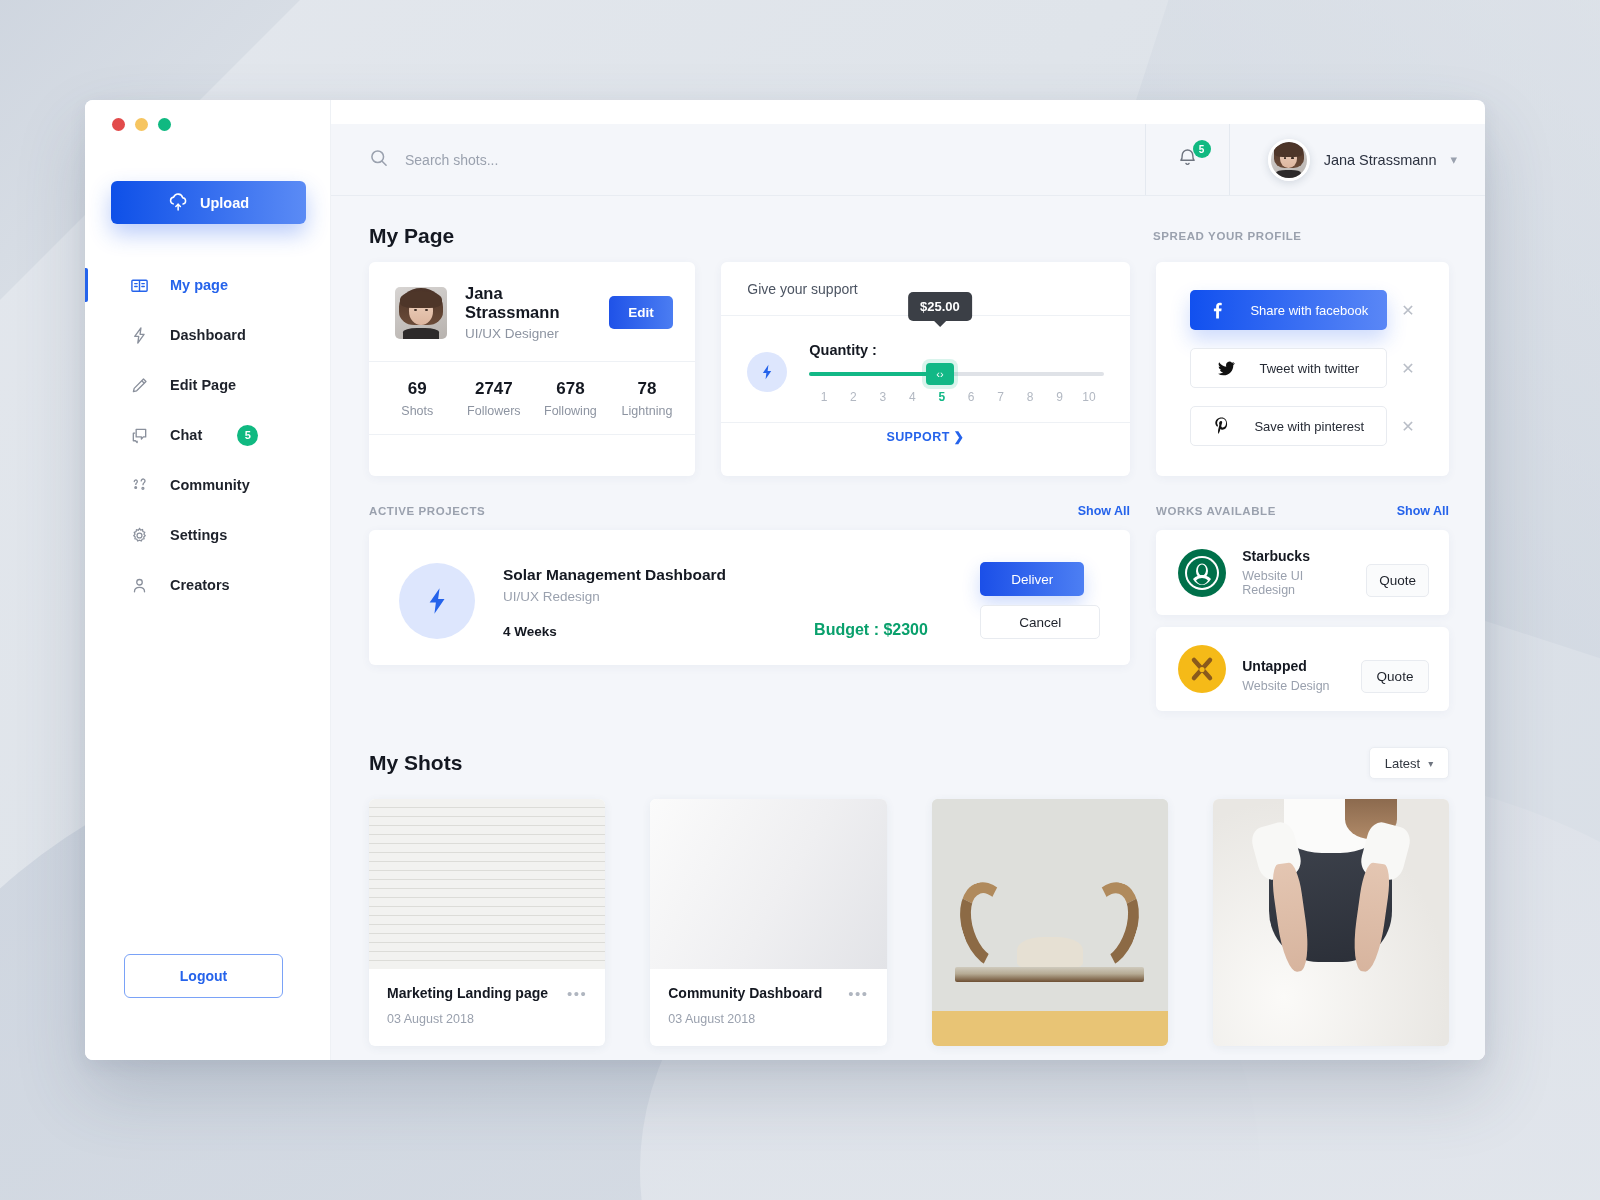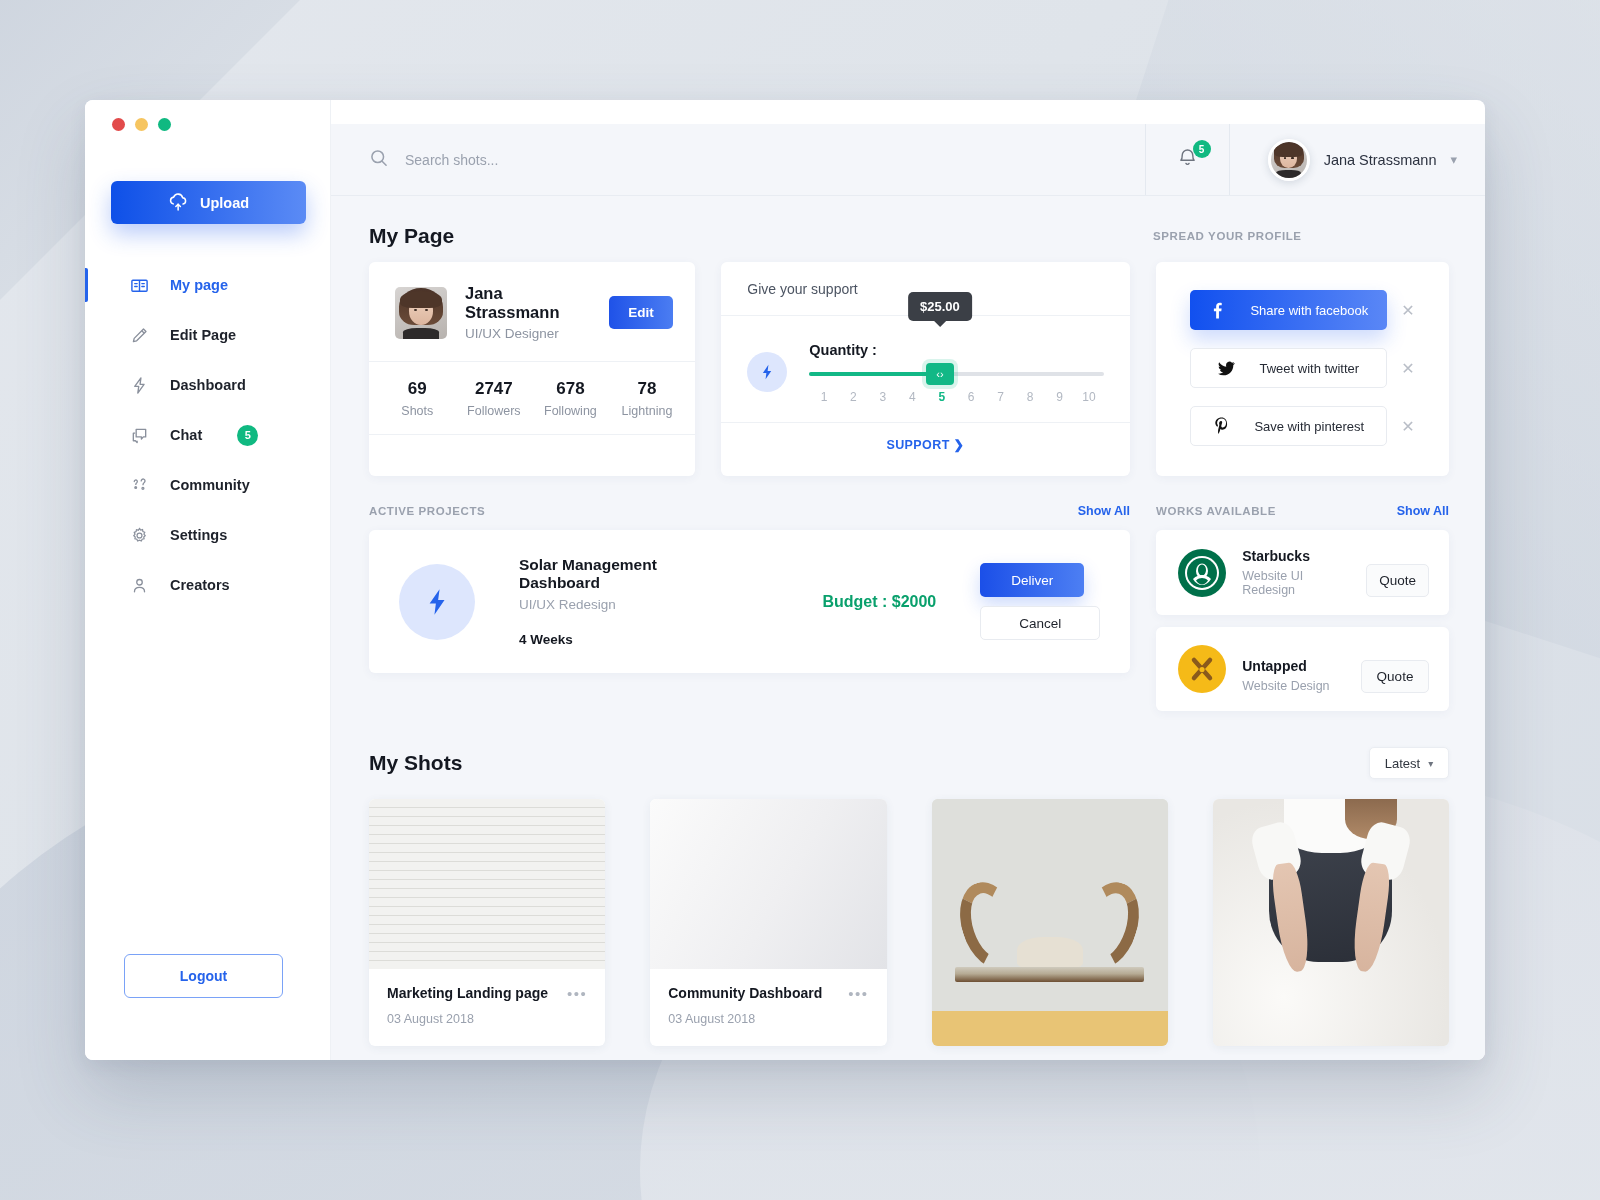--- a/index.html
+++ b/index.html
@@ -171,40 +171,40 @@
     background: #3b3f46; color: #fff; font-size: 13px; font-weight: bold;
     padding: 7px 12px; border-radius: 5px; white-space: nowrap;
   }
   .tooltip::after {
     content: ""; position: absolute; left: 50%; bottom: -6px; transform: translateX(-50%);
     border-left: 7px solid transparent; border-right: 7px solid transparent; border-top: 7px solid #3b3f46;
   }
   .ticks { display: flex; margin-top: 14px; }
   .tick { flex: 1; text-align: center; font-size: 12px; color: #b2b8c2; }
   .tick.on { color: #12b886; font-weight: bold; }
-  .support-foot { border-top: 1px solid #eef1f5; text-align: center; padding: 12px 0 17px; }
+  .support-foot { border-top: 1px solid #eef1f5; text-align: center; padding: 4px 0 17px; }
   .support-link { font-size: 12.5px; color: #2563eb; font-weight: bold; letter-spacing:.4px; cursor: pointer; }
 
   
   .spread-card { padding: 28px 34px 30px; }
   .share-row { display: flex; align-items: center; gap: 14px; margin-bottom: 18px; }
   .share-btn {
     flex: 1; height: 40px; border-radius: 5px; border: 1px solid #e8ebf0; background: #fff;
     display: flex; align-items: center; justify-content: center; gap: 24px;
     font-size: 13px; color: #262b35; cursor: pointer; position: relative;
   }
   .share-btn.fb {
     background: linear-gradient(90deg, #1150ef 0%, #5a87f6 100%);
     color: #fff; border: none; box-shadow: 0 10px 20px rgba(30,90,240,.22);
   }
   .share-ico { width: 18px; display: flex; align-items: center; justify-content: center; }
   .x-btn { color: #b9bec7; font-size: 16px; cursor: pointer; width: 14px; text-align:center; }
 
   
-  .proj-card { display: flex; align-items: center; padding: 26px 30px; gap: 44px; min-height: 135px; }
+  .proj-card { display: flex; align-items: flex-end; padding: 26px 30px; gap: 28px; min-height: 135px; }
   .proj-circle { width: 76px; height: 76px; border-radius: 50%; background: #dde6fd; display: flex; align-items: center; justify-content: center; flex:0 0 76px; }
   .proj-title { font-size: 15.5px; font-weight: bold; color: #141821; }
   .proj-sub { font-size: 13.5px; color: #9aa1ae; margin-top: 5px; }
   .proj-weeks { font-size: 13.5px; font-weight: bold; color: #141821; margin-top: 20px; }
   .proj-budget { font-size: 16px; font-weight: bold; color: #09a06c; margin-left: 60px; white-space: nowrap; }
   .proj-actions { margin-left: auto; display: flex; flex-direction: column; gap: 9px; }
   .deliver-btn {
     width: 104px; height: 34px; border-radius: 5px; border: none;
     background: linear-gradient(90deg, #1b4fe8 0%, #4d7ff3 100%);
     color: #fff; font-size: 13.5px; cursor: pointer;
@@ -329,34 +329,34 @@
               <path d="M10 4.5v11.5"></path>
             <path d="M5 8h2.5M5 11h2.5M12.5 8H15M12.5 11H15" stroke-linecap="round"></path>
           </svg>
         </span>
         <span class="nav-label">My page</span>
       </div>
 
       <div class="nav-item">
         <span class="nav-ico">
           <svg width="19" height="19" viewBox="0 0 20 20" fill="none" stroke="currentColor" stroke-width="1.4" stroke-linejoin="round">
-            <path d="M14.2 3.2l2.6 2.6L7 15.6 3.6 16.4l.8-3.4z"></path>
-              <path d="M12.4 5l2.6 2.6"></path>
-          </svg>
-        </span>
-        <span class="nav-label">Edit Page</span>
+            <path d="M11.5 2L5 11h4.2l-1 7 6.6-9.2H10.6z"></path>
+          </svg>
+        </span>
+        <span class="nav-label">Dashboard</span>
       </div>
 
       <div class="nav-item">
         <span class="nav-ico">
           <svg width="19" height="19" viewBox="0 0 20 20" fill="none" stroke="currentColor" stroke-width="1.4" stroke-linejoin="round">
-            <path d="M11.5 2L5 11h4.2l-1 7 6.6-9.2H10.6z"></path>
-          </svg>
-        </span>
-        <span class="nav-label">Dashboard</span>
+            <path d="M14.2 3.2l2.6 2.6L7 15.6 3.6 16.4l.8-3.4z"></path>
+              <path d="M12.4 5l2.6 2.6"></path>
+          </svg>
+        </span>
+        <span class="nav-label">Edit Page</span>
       </div>
 
       <div class="nav-item">
         <span class="nav-ico">
           <svg width="19" height="19" viewBox="0 0 20 20" fill="none" stroke="currentColor" stroke-width="1.4" stroke-linejoin="round">
             <path d="M6.5 3.5h10v8h-2.5l-2 2.2v-2.2h-5.5z"></path>
             <path d="M5.5 7.5H3.5v8h2.2l1.8 2v-2"></path>
           </svg>
         </span>
         <span class="nav-label">Chat</span>
@@ -580,21 +580,21 @@
           <div class="proj-circle">
             <svg width="32" height="32" viewBox="0 0 20 20">
                 <path d="M11.6 2L5.4 11h3.9l-.9 7 6.3-9.2h-4z" fill="#2563eb"></path>
               </svg>
           </div>
           <div>
             <div class="proj-title">Solar Management Dashboard</div>
             <div class="proj-sub">UI/UX Redesign</div>
             <div class="proj-weeks">4 Weeks</div>
           </div>
-          <div class="proj-budget">Budget : $2000</div>
+          <div class="proj-budget">Budget : $2300</div>
           <div class="proj-actions">
             <button class="deliver-btn">Deliver</button>
             <button class="cancel-btn">Cancel</button>
           </div>
         </div>
 
         <div style="width:296px;">
           <div class="card work-card">
             <div class="work-logo" style="background:#00704a;">
               <svg width="44" height="44" viewBox="0 0 44 44">

